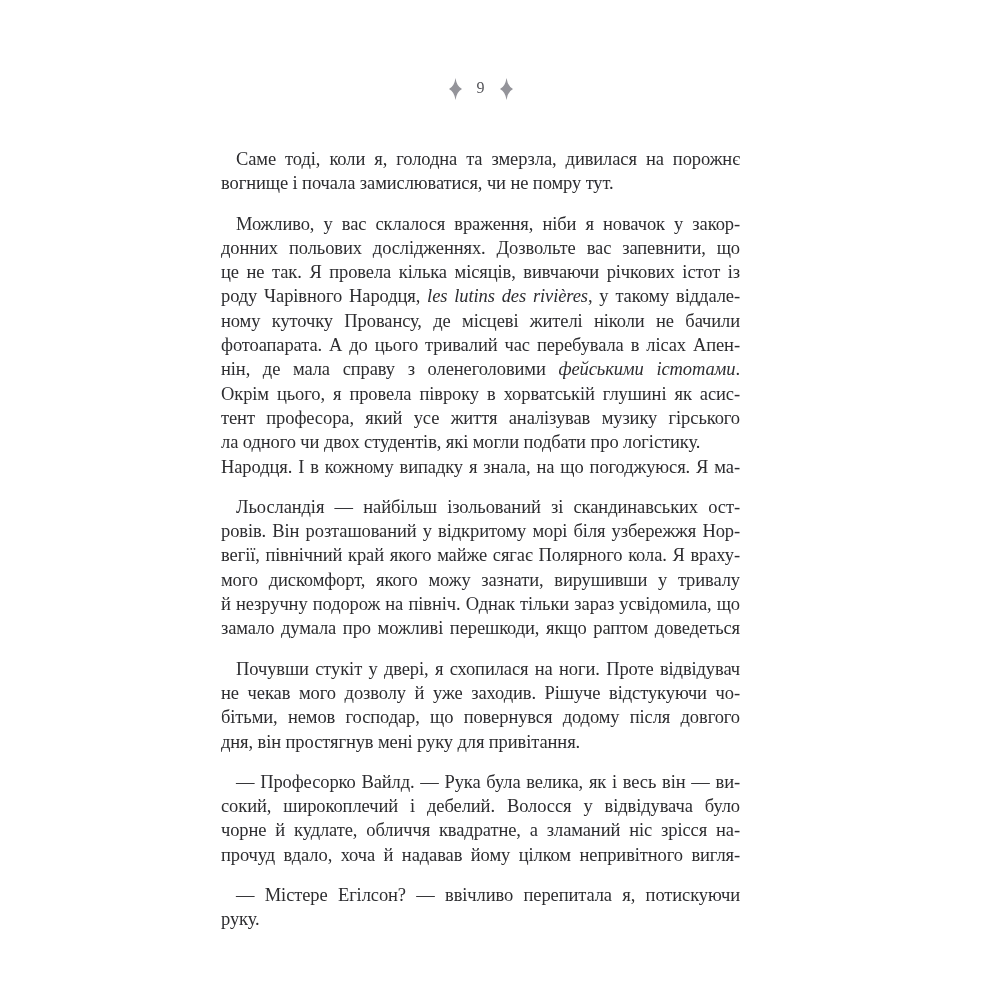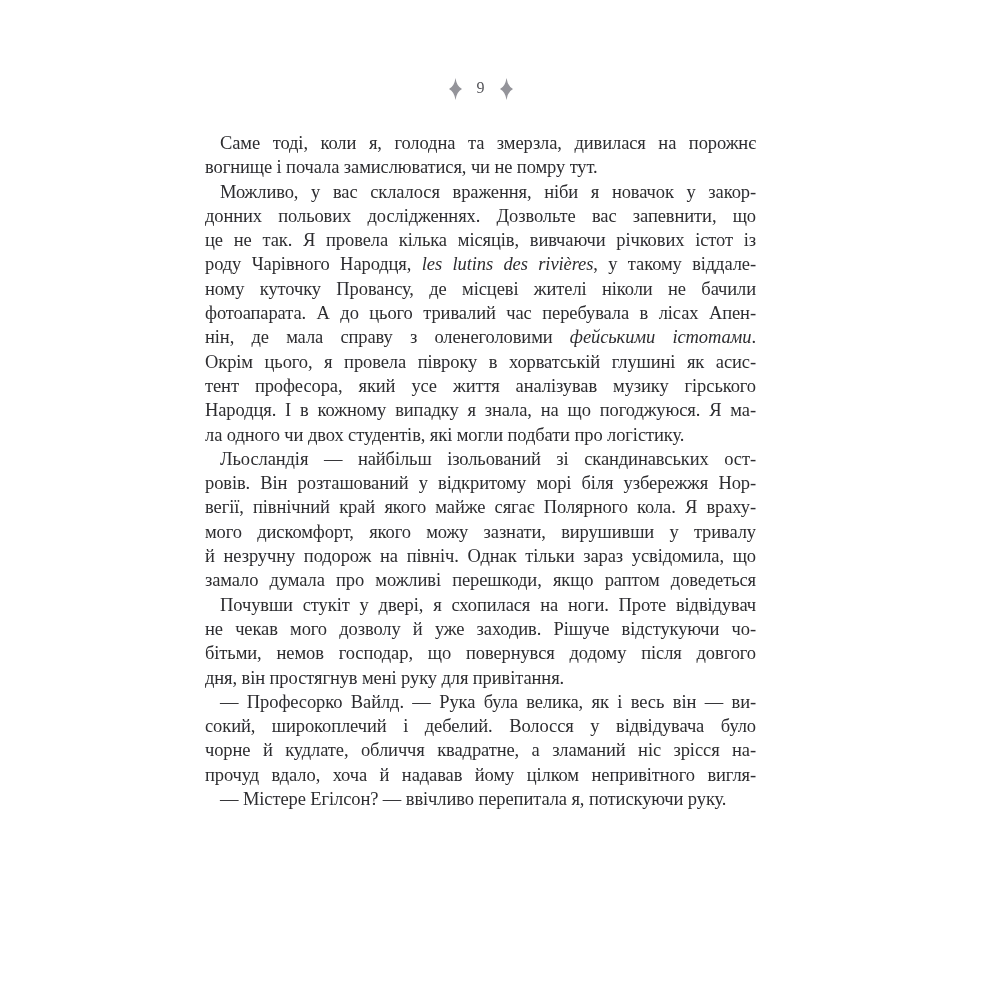--- a/index.html
+++ b/index.html
@@ -40,21 +40,21 @@
   .text-block {
     position: absolute;
     top: 131px;
     left: 205px;
     width: 551px;
     color: #2d2d30;
     font-size: 18.5px;
     line-height: 24.3px;
     letter-spacing: -0.1px;
   }
-  .paragraph { margin: 0; }
+  .paragraph { margin: 16px; }
   .line {
     text-align: justify;
     text-align-last: justify;
     white-space: normal;
   }
   .line.first { text-indent: 15px; }
   .line.last { text-align-last: left; }
   em { font-style: italic; }
 </style>
 </head>
@@ -80,22 +80,22 @@
       <div class="paragraph">
         <div class="line first">Можливо, у вас склалося враження, ніби я новачок у закор-</div>
         <div class="line">донних польових дослідженнях. Дозвольте вас запевнити, що</div>
         <div class="line">це не так. Я провела кілька місяців, вивчаючи річкових істот із</div>
         <div class="line">роду Чарівного Народця, <em>les lutins des rivières</em>, у такому віддале-</div>
         <div class="line">ному куточку Провансу, де місцеві жителі ніколи не бачили</div>
         <div class="line">фотоапарата. А до цього тривалий час перебувала в лісах Апен-</div>
         <div class="line">нін, де мала справу з оленеголовими <em>фейськими істотами</em>.</div>
         <div class="line">Окрім цього, я провела півроку в хорватській глушині як асис-</div>
         <div class="line">тент професора, який усе життя аналізував музику гірського</div>
+        <div class="line last">ла одного чи двох студентів, які могли подбати про логістику.</div>
         <div class="line">Народця. І в кожному випадку я знала, на що погоджуюся. Я ма-</div>
-        <div class="line last">ла одного чи двох студентів, які могли подбати про логістику.</div>
       </div>
       <div class="paragraph">
         <div class="line first">Льосландія — найбільш ізольований зі скандинавських ост-</div>
         <div class="line">ровів. Він розташований у відкритому морі біля узбережжя Нор-</div>
         <div class="line">вегії, північний край якого майже сягає Полярного кола. Я враху-</div>
         <div class="line">мого дискомфорт, якого можу зазнати, вирушивши у тривалу</div>
         <div class="line">й незручну подорож на північ. Однак тільки зараз усвідомила, що</div>
         <div class="line">замало думала про можливі перешкоди, якщо раптом доведеться</div>
       </div>
       <div class="paragraph">

